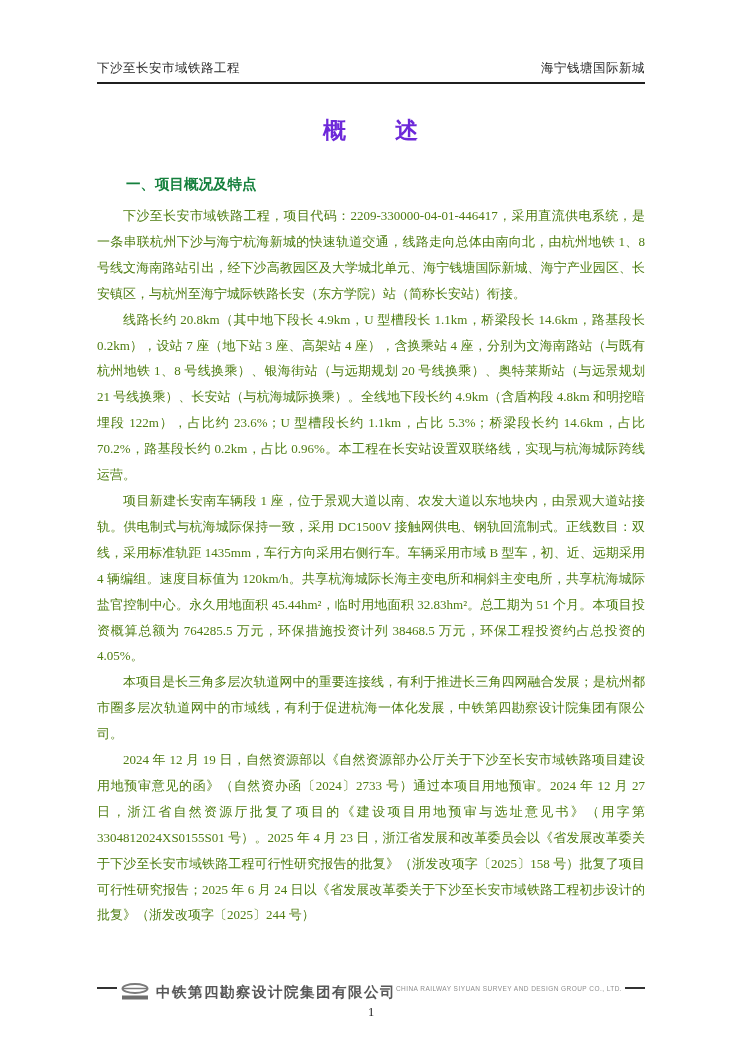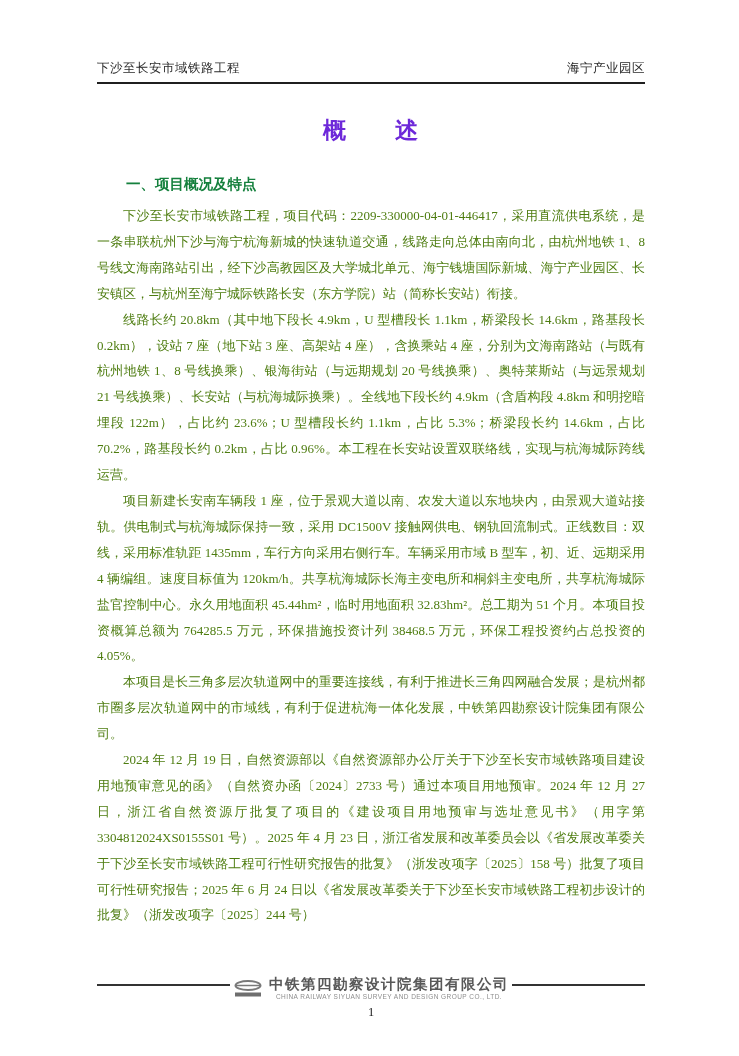--- a/index.html
+++ b/index.html
@@ -31,42 +31,42 @@
   .body-text p {
     font-size:13px; line-height:25.9px;
     text-align:justify; text-indent:2em; color:#4d7c0f;
   }
 
   .footer { position:absolute; left:97px; right:94px; bottom:36px; }
   .rule-row { display:flex; align-items:center; }
   .rule-seg { flex:1; height:2px; background:#333333; transform:translateY(-4px); }
   .logo-block { display:flex; align-items:center; gap:6px; padding:0 3px; }
   .emblem { display:flex; flex-direction:column; align-items:center; gap:1px; }
-  .logo-text-col { display:flex; flex-direction:column; align-items:center; }
+  .logo-text-col { display:flex; flex-direction:row; align-items:flex-start; }
   .logo-cn {
     font-family:"Liberation Sans","DejaVu Sans",sans-serif; font-weight:bold;
     font-size:14.5px; color:#585858; letter-spacing:1.5px; line-height:16px;
     white-space:nowrap;
   }
   .logo-en {
     font-family:"Liberation Sans","DejaVu Sans",sans-serif;
     font-size:6.5px; color:#8d8d8d; letter-spacing:0.45px; line-height:9px;
     white-space:nowrap;
   }
   .page-number { text-align:center; font-size:12.5px; margin-top:4px; color:#1c1c1c; }
 </style>
 </head>
 <body>
 
 <div class="page">
   <div class="content">
 
     <div class="doc-header">
       <span>下沙至长安市域铁路工程</span>
-      <span>海宁产业园区</span>
+      <span>海宁钱塘国际新城</span>
     </div>
 
     <div class="doc-title">概　　述</div>
 
     <div class="section-heading">一、项目概况及特点</div>
 
     <div class="body-text">
       <p>下沙至长安市域铁路工程，项目代码：2209-330000-04-01-446417，采用直流供电系统，是一条串联杭州下沙与海宁杭海新城的快速轨道交通，线路走向总体由南向北，由杭州地铁 1、8 号线文海南路站引出，经下沙高教园区及大学城北单元、海宁钱塘国际新城、海宁产业园区、长安镇区，与杭州至海宁城际铁路长安（东方学院）站（简称长安站）衔接。</p>
       <p>线路长约 20.8km（其中地下段长 4.9km，U 型槽段长 1.1km，桥梁段长 14.6km，路基段长 0.2km），设站 7 座（地下站 3 座、高架站 4 座），含换乘站 4 座，分别为文海南路站（与既有杭州地铁 1、8 号线换乘）、银海街站（与远期规划 20 号线换乘）、奥特莱斯站（与远景规划 21 号线换乘）、长安站（与杭海城际换乘）。全线地下段长约 4.9km（含盾构段 4.8km 和明挖暗埋段 122m），占比约 23.6%；U 型槽段长约 1.1km，占比 5.3%；桥梁段长约 14.6km，占比 70.2%，路基段长约 0.2km，占比 0.96%。本工程在长安站设置双联络线，实现与杭海城际跨线运营。</p>
       <p>项目新建长安南车辆段 1 座，位于景观大道以南、农发大道以东地块内，由景观大道站接轨。供电制式与杭海城际保持一致，采用 DC1500V 接触网供电、钢轨回流制式。正线数目：双线，采用标准轨距 1435mm，车行方向采用右侧行车。车辆采用市域 B 型车，初、近、远期采用 4 辆编组。速度目标值为 120km/h。共享杭海城际长海主变电所和桐斜主变电所，共享杭海城际盐官控制中心。永久用地面积 45.44hm²，临时用地面积 32.83hm²。总工期为 51 个月。本项目投资概算总额为 764285.5 万元，环保措施投资计列 38468.5 万元，环保工程投资约占总投资的 4.05%。</p>

